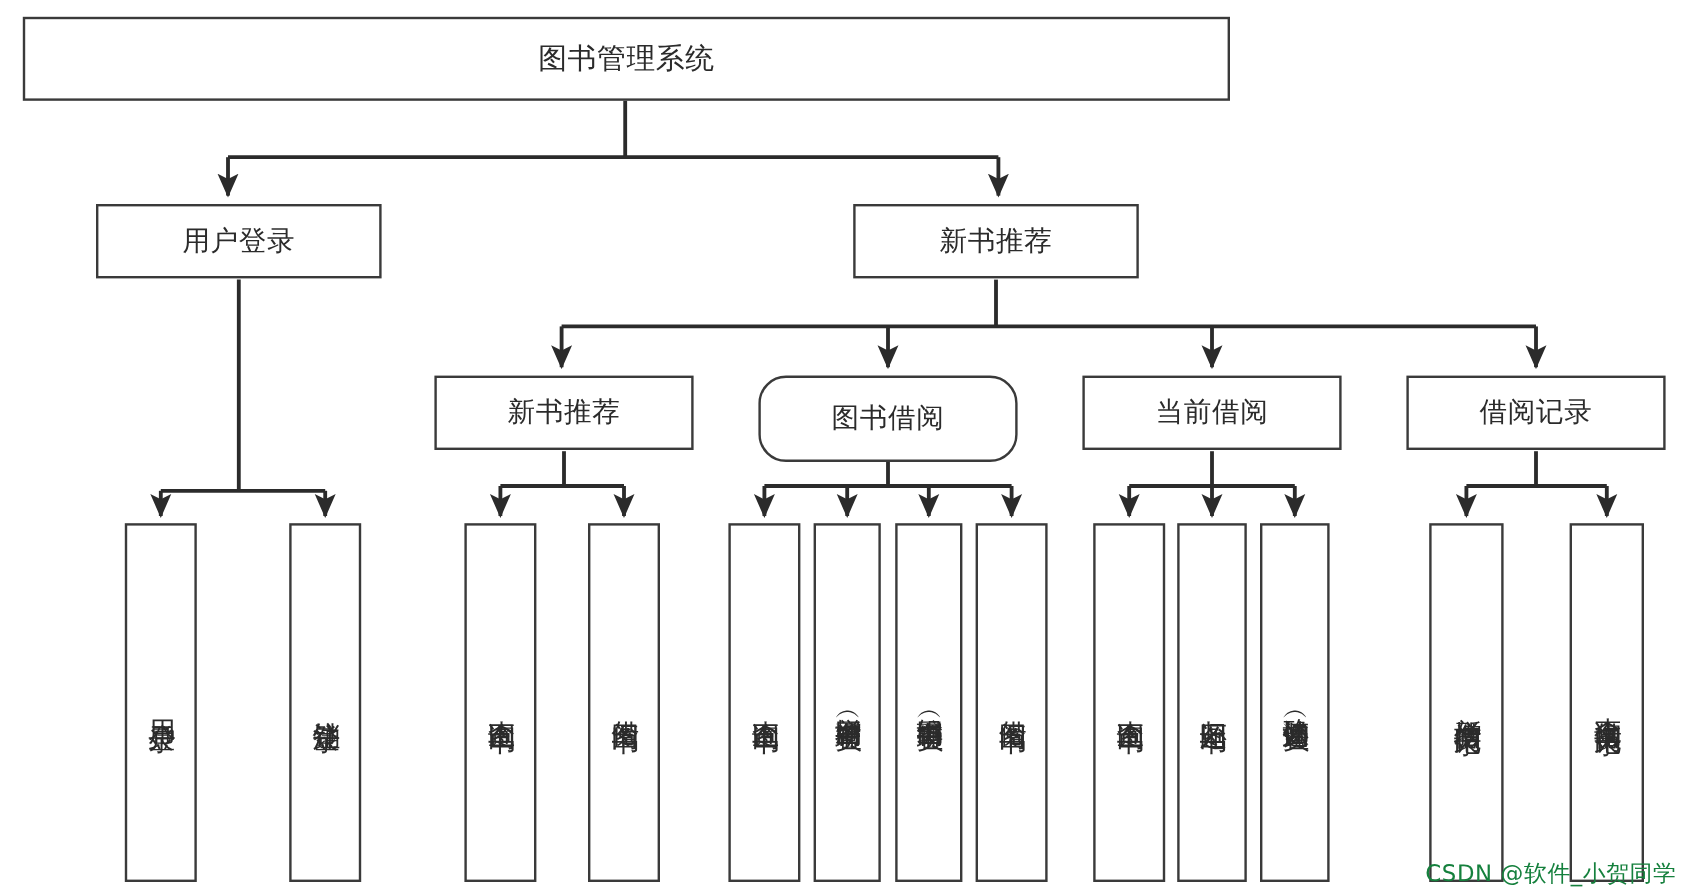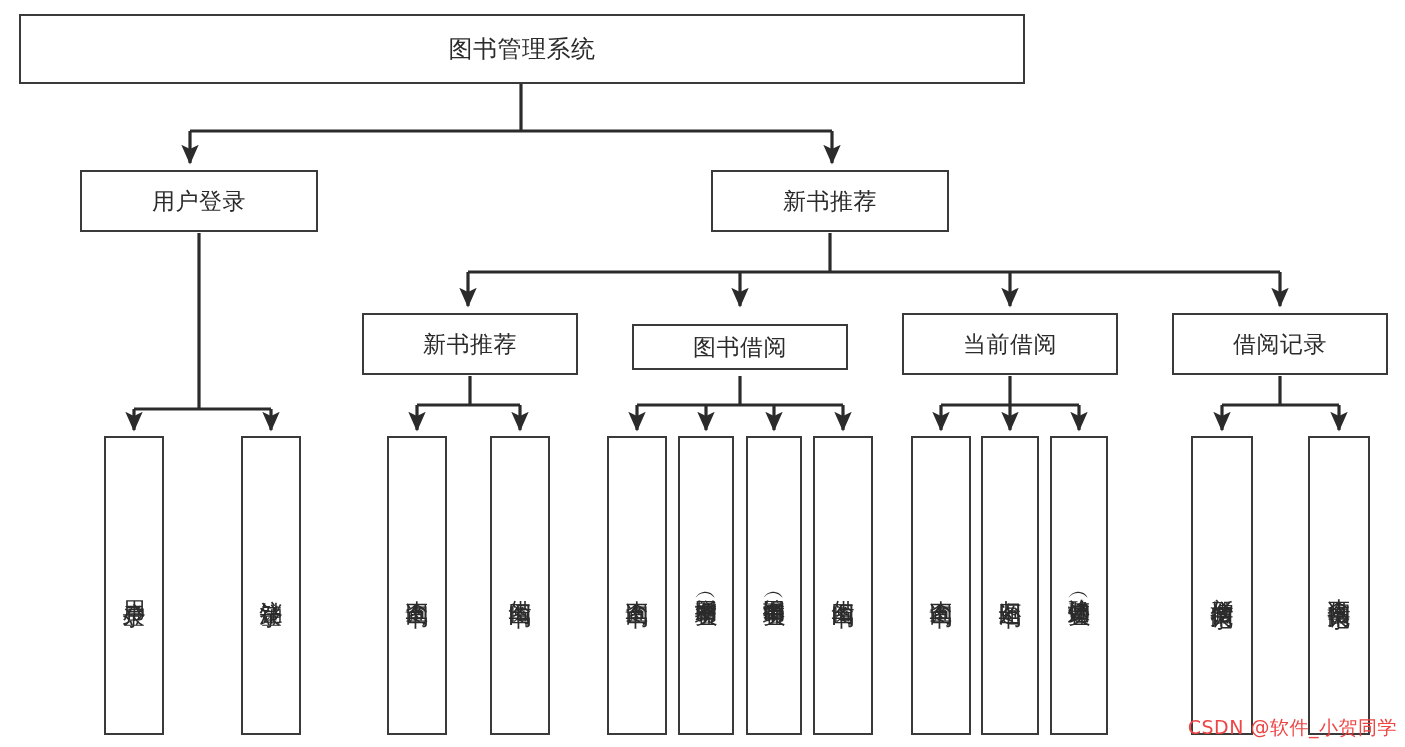--- a/index.html
+++ b/index.html
@@ -65,21 +65,21 @@
   }
   .node.v.tall .label {
     font-size: 22px;
     letter-spacing: 1px;
   }
   #watermark {
     position: absolute;
     right: 8px;
     bottom: 6px;
     font-size: 19px;
-    color: #ef4444;
+    color: #15803d;
     letter-spacing: 0.5px;
     z-index: 5;
     white-space: nowrap;
   }
 </style>
 </head>
 <body>
 
 <div id="canvas">
 
@@ -142,21 +142,21 @@
   <div class="node h" style="left:80px; top:170px; width:238px; height:62px;">
     <span class="label">用户登录</span>
   </div>
   <div class="node h" style="left:711px; top:170px; width:238px; height:62px;">
     <span class="label">新书推荐</span>
   </div>
 
   <div class="node h" style="left:362px; top:313px; width:216px; height:62px;">
     <span class="label">新书推荐</span>
   </div>
-  <div class="node h" style="left:632px; top:324px; width:216px; height:46px;">
+  <div class="node h" style="left:632px; top:313px; width:216px; height:72px;border-radius:23px;">
     <span class="label">图书借阅</span>
   </div>
   <div class="node h" style="left:1172px; top:313px; width:216px; height:62px;">
     <span class="label">借阅记录</span>
   </div>
   <div class="node h" style="left:902px; top:313px; width:216px; height:62px;">
     <span class="label">当前借阅</span>
   </div>
 
   <div class="node v" style="left:104px; top:436px; width:60px; height:299px;">

